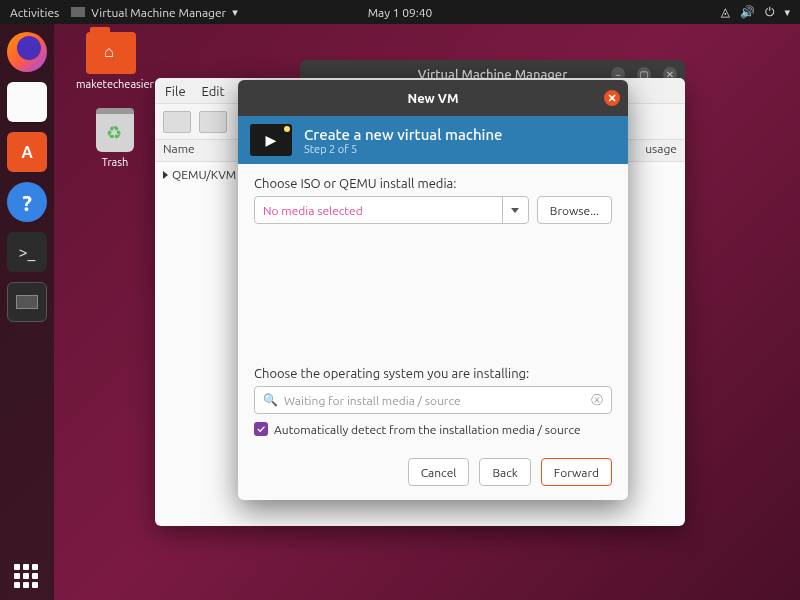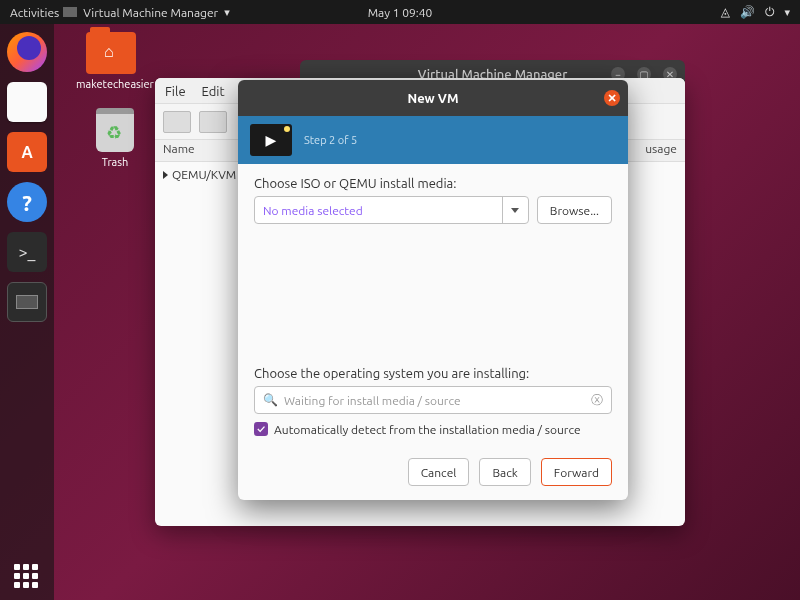--- a/index.html
+++ b/index.html
@@ -1,20 +1,20 @@
 <!DOCTYPE html>
 <html><head>
   <meta charset="utf-8">
   <style>
     * { margin: 0; padding: 0; box-sizing: border-box; font-family: Ubuntu, "Segoe UI", sans-serif; }
     body { width: 800px; height: 600px; background: linear-gradient(135deg, #5e1332 0%, #7a1a42 50%, #4a0f28 100%); overflow: hidden; position: relative; }
     
     
     .topbar { height: 24px; background: #1a1a1a; color: #ddd; display: flex; align-items: center; font-size: 12px; padding: 0 10px; }
-    .topbar-left { display: flex; align-items: center; gap: 4px; }
+    .topbar-left { display: flex; align-items: center; gap: 12px; }
     .topbar-center { position: absolute; left: 50%; transform: translateX(-50%); }
     .topbar-right { margin-left: auto; display: flex; align-items: center; gap: 10px; }
     .app-indicator { display: flex; align-items: center; gap: 6px; }
     .vmm-mini-icon { width: 14px; height: 10px; background: #666; display: inline-block; }
     
     
     .dock { position: absolute; left: 0; top: 24px; bottom: 0; width: 54px; background: rgba(20,20,20,0.6); display: flex; flex-direction: column; align-items: center; padding-top: 6px; gap: 6px; }
     .dock-item { width: 44px; height: 44px; border-radius: 8px; display: flex; align-items: center; justify-content: center; }
     .dock-firefox { background: linear-gradient(135deg,#ff9500,#ff5e3a,#a347ff); border-radius: 50%; width: 40px; height: 40px; position: relative; }
     .dock-firefox::after { content:''; width: 24px; height: 24px; background:#4a2fbd; border-radius:50%; position:absolute; top:4px; left:10px; }
@@ -56,21 +56,21 @@
     .close-btn { position: absolute; right: 8px; width: 16px; height: 16px; border-radius: 50%; background: #e95420; display:flex;align-items:center;justify-content:center;color:#fff;font-size:11px;font-weight:bold; }
     .dialog-header { background: #2d7db3; color: #fff; padding: 8px 12px; display: flex; align-items: center; gap: 12px; }
     .dh-icon { width: 42px; height: 32px; background: #1a1a1a; border-radius: 3px; position: relative; display:flex;align-items:center;justify-content:center; }
     .dh-icon::after { content:'▶'; color:#fff; font-size:14px; }
     .dh-icon::before { content:''; position:absolute; top:2px; right:2px; width:6px; height:6px; border-radius:50%; background:#ffe066; }
     .dh-text .title { font-size: 15px; font-weight: 500; }
     .dh-text .step { font-size: 11px; color: #c8e0f0; }
     .dialog-body { padding: 12px 16px; flex: 1; font-size: 13px; color: #333; display:flex; flex-direction:column; }
     .field-label { font-size: 13px; margin-bottom: 6px; color: #333; }
     .media-row { display: flex; gap: 8px; margin-bottom: 8px; }
-    .combo { flex: 1; height: 28px; border: 1px solid #c0c0c0; border-radius: 4px; background: #fff; display: flex; align-items: center; padding: 0 8px; font-size: 12px; color: #8b5cf6; position: relative; }
+    .combo { flex: 1; height: 28px; border: 1px solid #c0c0c0; border-radius: 4px; background: #fff; display: flex; align-items: center; padding: 0 8px; font-size: 12px; color: #ec4899; position: relative; }
     .combo-caret { position: absolute; right: 0; top: 0; bottom: 0; width: 26px; border-left: 1px solid #c0c0c0; display:flex;align-items:center;justify-content:center; }
     .caret-d { width:0;height:0;border-left:4px solid transparent;border-right:4px solid transparent;border-top:5px solid #555; }
     .btn { height: 28px; padding: 0 12px; border: 1px solid #c0c0c0; border-radius: 4px; background: #fff; font-size: 12px; color: #333; display:flex;align-items:center; }
     .btn-primary { border-color: #e95420; }
     .spacer { flex: 1; }
     .os-search { height: 28px; border: 1px solid #c0c0c0; border-radius: 4px; background: #fff; display: flex; align-items: center; padding: 0 8px; font-size: 12px; color: #999; gap: 6px; margin-bottom: 8px; }
     .os-search .clear { margin-left: auto; color: #999; }
     .checkbox-row { display: flex; align-items: center; gap: 6px; font-size: 12px; color: #333; }
     .chk { width: 14px; height: 14px; border-radius: 3px; background: #7b3fa0; display:flex;align-items:center;justify-content:center;color:#fff;font-size:11px;font-weight:bold; }
     .dialog-footer { padding: 10px 16px 14px; display: flex; justify-content: flex-end; gap: 10px; }
@@ -172,20 +172,21 @@
 </div>
 
 <div class="dialog">
   <div class="dialog-titlebar">
     <span>New VM</span>
     <div class="close-btn">✕</div>
   </div>
   <div class="dialog-header">
     <div class="dh-icon"></div>
     <div class="dh-text">
+      <div class="title">Create a new virtual machine</div>
       <div class="step">Step 2 of 5</div>
     </div>
   </div>
   <div class="dialog-body">
     <div class="field-label">Choose ISO or QEMU install media:</div>
     <div class="media-row">
       <div class="combo">
         <span>No media selected</span>
         <div class="combo-caret">
             <span class="caret-d"></span>

